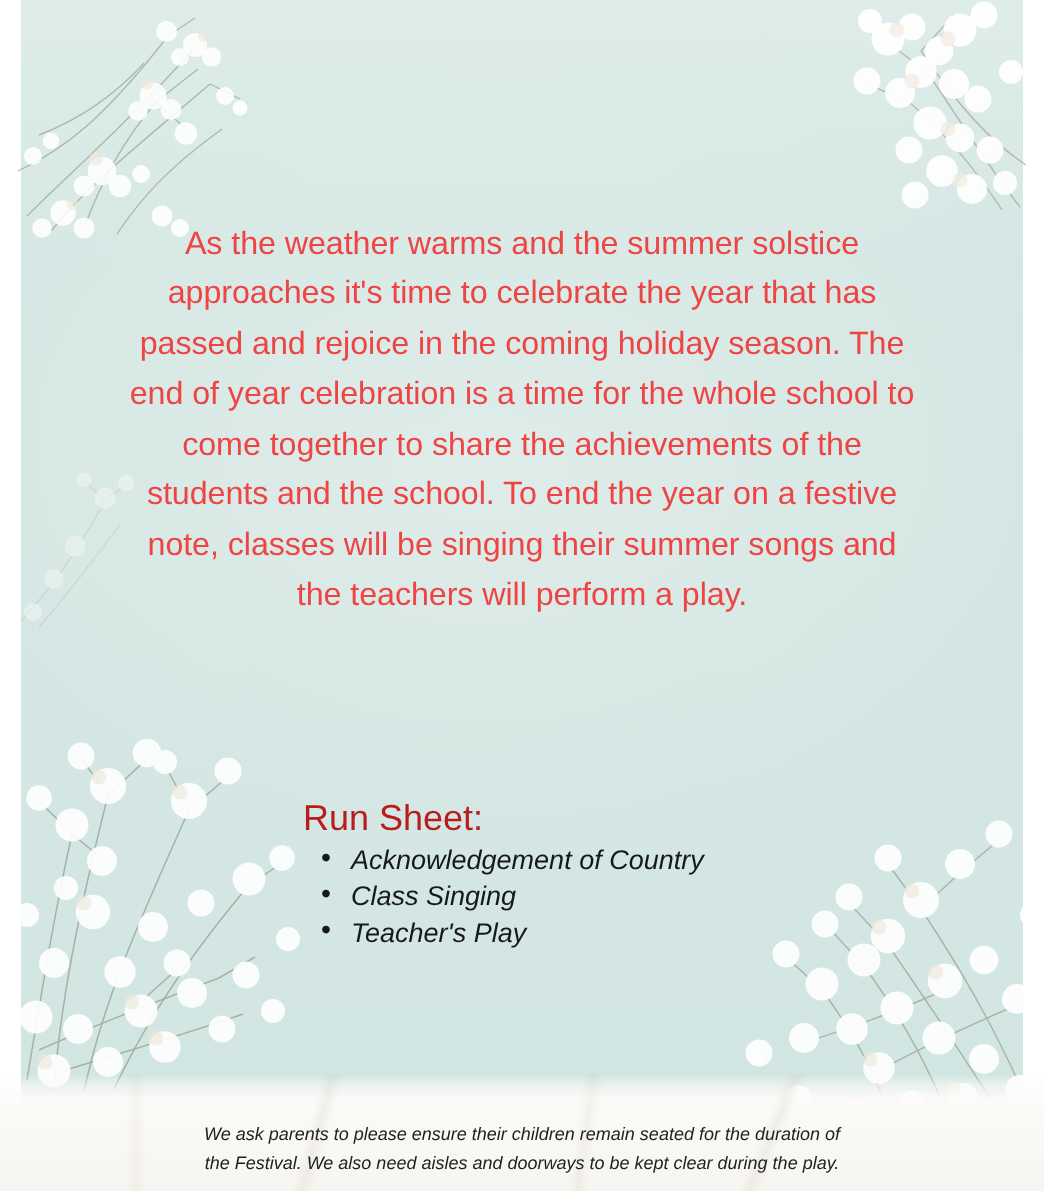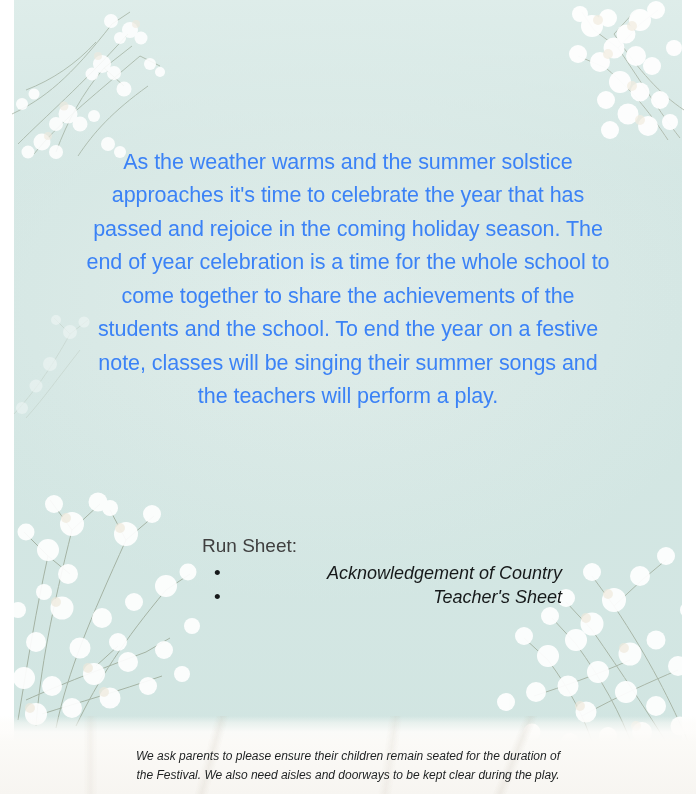--- a/index.html
+++ b/index.html
@@ -93,21 +93,21 @@
     position: absolute;
     left: 0;
     top: 0;
     width: 696px;
     height: 794px;
   }
 
   .para {
     position: absolute;
     text-align: center;
-    color: #3b82f6;
+    color: #ef4444;
     font-size: 21.5px;
     line-height: 33.5px;
     letter-spacing: -0.05px;
     white-space: pre-wrap;
   }
 
   #para-intro {
     left: 84px;
     top: 124px;
     width: 528px;
@@ -120,41 +120,40 @@
   }
 
   .runsheet-block {
     position: absolute;
     left: 202px;
     top: 534px;
     width: 360px;
   }
 
   .runsheet-title {
-    color: #404040;
-    font-size: 19px;
+    color: #b91c1c;
+    font-size: 24px;
     line-height: 24px;
     letter-spacing: 0px;
     margin: 0 0 3px 0;
   }
 
   ul.runsheet-list {
     list-style: none;
     margin: 0;
     padding: 0;
   }
   ul.runsheet-list > li {
     position: relative;
     padding-left: 32px;
     font-style: italic;
     font-size: 18px;
     line-height: 24.3px;
     color: #16191a;
     white-space: pre-line;
-    text-align: right;
   }
   ul.runsheet-list > li::before {
     content: "\2022";
     position: absolute;
     left: 12px;
     top: -0.5px;
     font-style: normal;
     font-size: 19px;
     line-height: 24.3px;
     color: #16191a;
@@ -393,21 +392,22 @@
 
   <div class="content">
 
     <p class="para" id="para-intro">As the weather warms and the summer solstice approaches it's time to celebrate the year that has passed and rejoice in the coming holiday season. The end of year celebration is a time for the whole school to come together to share the achievements of the students and the school. To end the year on a festive note, classes will be singing their summer songs and the teachers will perform a play.</p>
 
 
     <div class="runsheet-block">
       <div class="runsheet-title">Run Sheet:</div>
       <ul class="runsheet-list">
         <li>Acknowledgement of Country</li>
-        <li>Teacher's Sheet</li>
+        <li>Class Singing</li>
+        <li>Teacher's Play</li>
       </ul>
     </div>
 
     <p class="footer-text">We ask parents to please ensure their children remain seated for the duration of
 the Festival. We also need aisles and doorways to be kept clear during the play.</p>
 
   </div>
 </div>
 
 </body></html>

